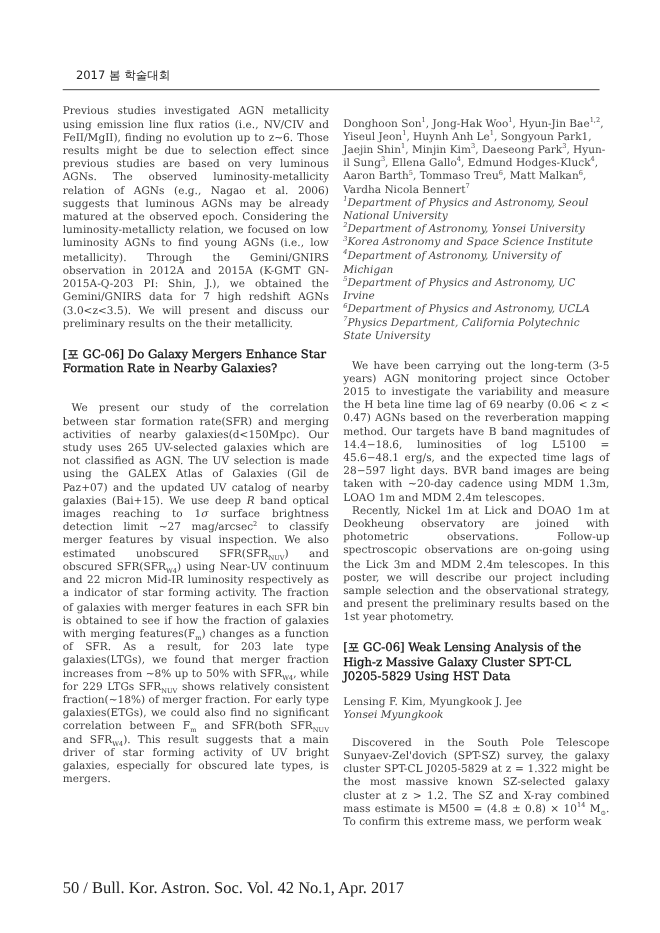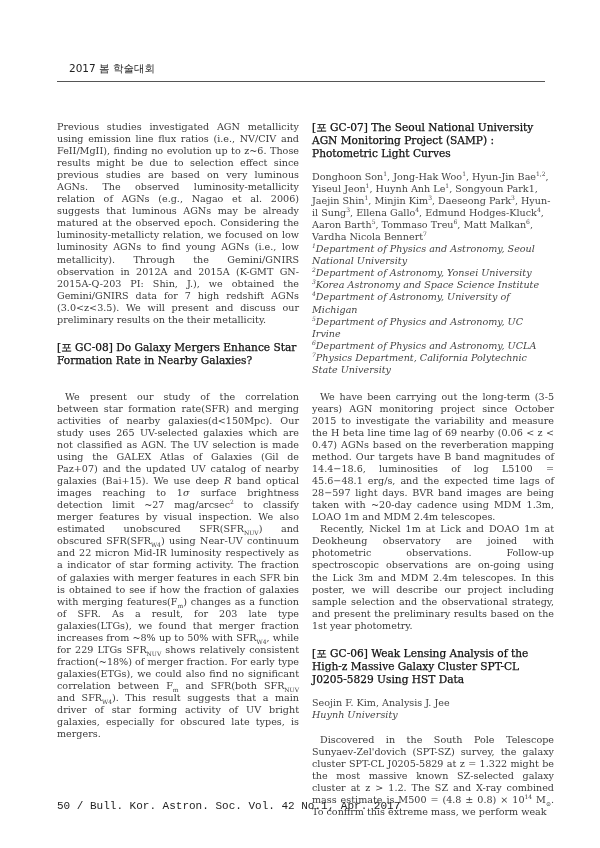--- a/index.html
+++ b/index.html
@@ -1,55 +1,54 @@
 <!DOCTYPE html>
 <html><head>
 <meta charset="utf-8">
 <style>
   html, body { margin: 0; padding: 0; background: #ffffff; }
   body { width: 600px; height: 848px; position: relative; overflow: hidden; font-family: "DejaVu Serif", "Liberation Serif", serif; color: #3a3a3a; }
   .running-head { position: absolute; left: 57px; top: 62px; width: 488px; font-family: "DejaVu Sans", "Liberation Sans", sans-serif; font-size: 10.5px; color: #222; margin-left: 12px; }
   .rule { position: absolute; left: 57px; top: 81px; width: 488px; height: 0; border-top: 1.2px solid #555; }
-  .col { position: absolute; top: 96px; width: 242px; font-size: 9.6px; line-height: 12.05px; text-align: justify; margin-top: 25px; }
+  .col { position: absolute; top: 96px; width: 242px; font-size: 9.6px; line-height: 12.05px; text-align: justify; }
   .col.left { left: 57px; }
   .col.right { left: 312px; top: 96px; }
   p { margin: 0; }
   .indent { text-indent: 8px; }
   .title { font-size: 10.6px; line-height: 13px; font-weight: normal; color: #111; text-align: left; margin: 0; -webkit-text-stroke: 0.25px #111; }
   .authors { text-align: left; color: #444; }
   .affil { font-style: italic; text-align: left; color: #444; }
   .gap-s { height: 11px; }
   .gap-m { height: 13px; }
   .gap-l { height: 15px; }
   sup { font-size: 6px; line-height: 0; vertical-align: super; }
   sub { font-size: 6px; line-height: 0; vertical-align: sub; }
-  .footer { position: absolute; left: 57px; top: 800px; font-family: Liberation Mono, monospace; font-size: 11px; color: #222; }
+  .footer { position: absolute; left: 57px; top: 800px; font-family: Liberation Serif, serif; font-size: 15px; color: #222; }
 </style>
 </head>
 <body>
 
 <div class="running-head">2017 봄 학술대회</div>
 <div class="rule"></div>
 
 <div class="col left">
   <p>Previous studies investigated AGN metallicity using emission line flux ratios (i.e., NV/CIV and FeII/MgII), finding no evolution up to z~6. Those results might be due to selection effect since previous studies are based on very luminous AGNs. The observed luminosity-metallicity relation of AGNs (e.g., Nagao et al. 2006) suggests that luminous AGNs may be already matured at the observed epoch. Considering the luminosity-metallicty relation, we focused on low luminosity AGNs to find young AGNs (i.e., low metallicity). Through the Gemini/GNIRS observation in 2012A and 2015A (K-GMT GN-2015A-Q-203 PI: Shin, J.), we obtained the Gemini/GNIRS data for 7 high redshift AGNs (3.0&lt;z&lt;3.5). We will present and discuss our preliminary results on the their metallicity.</p>
 
   <div class="gap-l"></div>
 
   <section>
-    <h3 class="title">[포 GC-08] Do Galaxy Mergers Enhance Star Formation Rate in Nearby Galaxies?</h3>
+    <h3 class="title">[포 GC-06] Do Galaxy Mergers Enhance Star Formation Rate in Nearby Galaxies?</h3>
     <div class="gap-s"></div>
     <div class="gap-m"></div>
     <p class="indent"><span>We present our study of the correlation between star formation rate(SFR) and merging activities of nearby galaxies(d&lt;150Mpc). Our study uses 265 UV-selected galaxies which are not classified as AGN. The UV selection is made using the GALEX Atlas of Galaxies (Gil de Paz+07) and the updated UV catalog of nearby galaxies (Bai+15). We use deep </span><i>R</i><span> band optical images reaching to 1</span><i>σ</i><span> surface brightness detection limit ~27 mag/arcsec</span><sup>2</sup><span> to classify merger features by visual inspection. We also estimated unobscured SFR(SFR</span><sub>NUV</sub><span>) and obscured SFR(SFR</span><sub>W4</sub><span>) using Near-UV continuum and 22 micron Mid-IR luminosity respectively as a indicator of star forming activity. The fraction of galaxies with merger features in each SFR bin is obtained to see if how the fraction of galaxies with merging features(F</span><sub>m</sub><span>) changes as a function of SFR. As a result, for 203 late type galaxies(LTGs), we found that merger fraction increases from ~8% up to 50% with SFR</span><sub>W4</sub><span>, while for 229 LTGs SFR</span><sub>NUV</sub><span> shows relatively consistent fraction(~18%) of merger fraction. For early type galaxies(ETGs), we could also find no significant correlation between F</span><sub>m</sub><span> and SFR(both SFR</span><sub>NUV</sub><span> and SFR</span><sub>W4</sub><span>). This result suggests that a main driver of star forming activity of UV bright galaxies, especially for obscured late types, is mergers.</span></p>
   </section>
 </div>
 
 <div class="col right">
   <section>
-    <h3 class="title">[포 GC-07] The Seoul National University AGN Monitoring Project (SAMP) : Photometric Light Curves</h3>
     <div class="gap-s"></div>
     <p class="authors" id="gc07-authors"><span>Donghoon Son</span><sup>1</sup>, <span>Jong-Hak Woo</span><sup>1</sup>, <span>Hyun-Jin Bae</span><sup>1,2</sup>, <span>Yiseul Jeon</span><sup>1</sup>, <span>Huynh Anh Le</span><sup>1</sup>, <span>Songyoun Park1</span>, <span>Jaejin Shin</span><sup>1</sup>, <span>Minjin Kim</span><sup>3</sup>, <span>Daeseong Park</span><sup>3</sup>, <span>Hyun-il Sung</span><sup>3</sup>, <span>Ellena Gallo</span><sup>4</sup>, <span>Edmund Hodges-Kluck</span><sup>4</sup>, <span>Aaron Barth</span><sup>5</sup>, <span>Tommaso Treu</span><sup>6</sup>, <span>Matt Malkan</span><sup>6</sup>, <span>Vardha Nicola Bennert</span><sup>7</sup></p>
     <div id="gc07-affils">
         <p class="affil"><sup>1</sup>Department of Physics and Astronomy, Seoul National University</p>
         <p class="affil"><sup>2</sup>Department of Astronomy, Yonsei University</p>
         <p class="affil"><sup>3</sup>Korea Astronomy and Space Science Institute</p>
         <p class="affil"><sup>4</sup>Department of Astronomy, University of Michigan</p>
         <p class="affil"><sup>5</sup>Department of Physics and Astronomy, UC Irvine</p>
         <p class="affil"><sup>6</sup>Department of Physics and Astronomy, UCLA</p>
         <p class="affil"><sup>7</sup>Physics Department, California Polytechnic State University</p>
@@ -57,20 +56,20 @@
     <div class="gap-l"></div>
     <p class="indent">We have been carrying out the long-term (3-5 years) AGN monitoring project since October 2015 to investigate the variability and measure the H beta line time lag of 69 nearby (0.06 &lt; z &lt; 0.47) AGNs based on the reverberation mapping method. Our targets have B band magnitudes of 14.4−18.6, luminosities of log L5100 = 45.6−48.1 erg/s, and the expected time lags of 28−597 light days. BVR band images are being taken with ~20-day cadence using MDM 1.3m, LOAO 1m and MDM 2.4m telescopes.</p>
     <p class="indent">Recently, Nickel 1m at Lick and DOAO 1m at Deokheung observatory are joined with photometric observations. Follow-up spectroscopic observations are on-going using the Lick 3m and MDM 2.4m telescopes. In this poster, we will describe our project including sample selection and the observational strategy, and present the preliminary results based on the 1st year photometry.</p>
   </section>
 
   <div class="gap-l"></div>
 
   <section>
     <h3 class="title">[포 GC-06] Weak Lensing Analysis of the High-z Massive Galaxy Cluster SPT-CL J0205-5829 Using HST Data</h3>
     <div class="gap-s"></div>
-    <p class="authors">Seojin F. Kim, Analysis J. Jee</p>
-    <p class="affil">Huynh University</p>
+    <p class="authors">Lensing F. Kim, Myungkook J. Jee</p>
+    <p class="affil">Yonsei Myungkook</p>
     <div class="gap-m"></div>
     <p class="indent"><span>Discovered in the South Pole Telescope Sunyaev-Zel'dovich (SPT-SZ) survey, the galaxy cluster SPT-CL J0205-5829 at z = 1.322 might be the most massive known SZ-selected galaxy cluster at z &gt; 1.2. The SZ and X-ray combined mass estimate is M500 = (4.8 ± 0.8) × 10</span><sup>14</sup><span> M</span><sub>⊙</sub><span>. To confirm this extreme mass, we perform weak</span></p>
   </section>
 </div>
 
 <div class="footer">50 / Bull. Kor. Astron. Soc. Vol. 42 No.1, Apr. 2017</div>
 
 </body></html>

